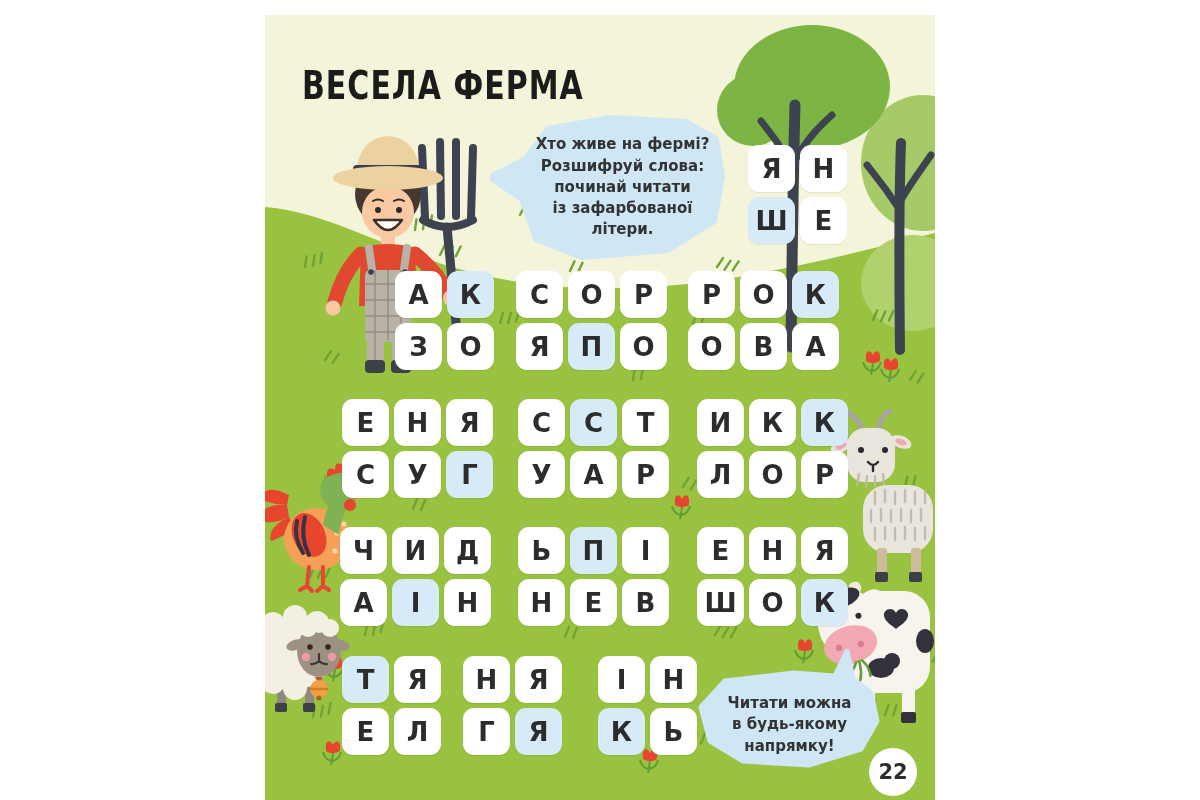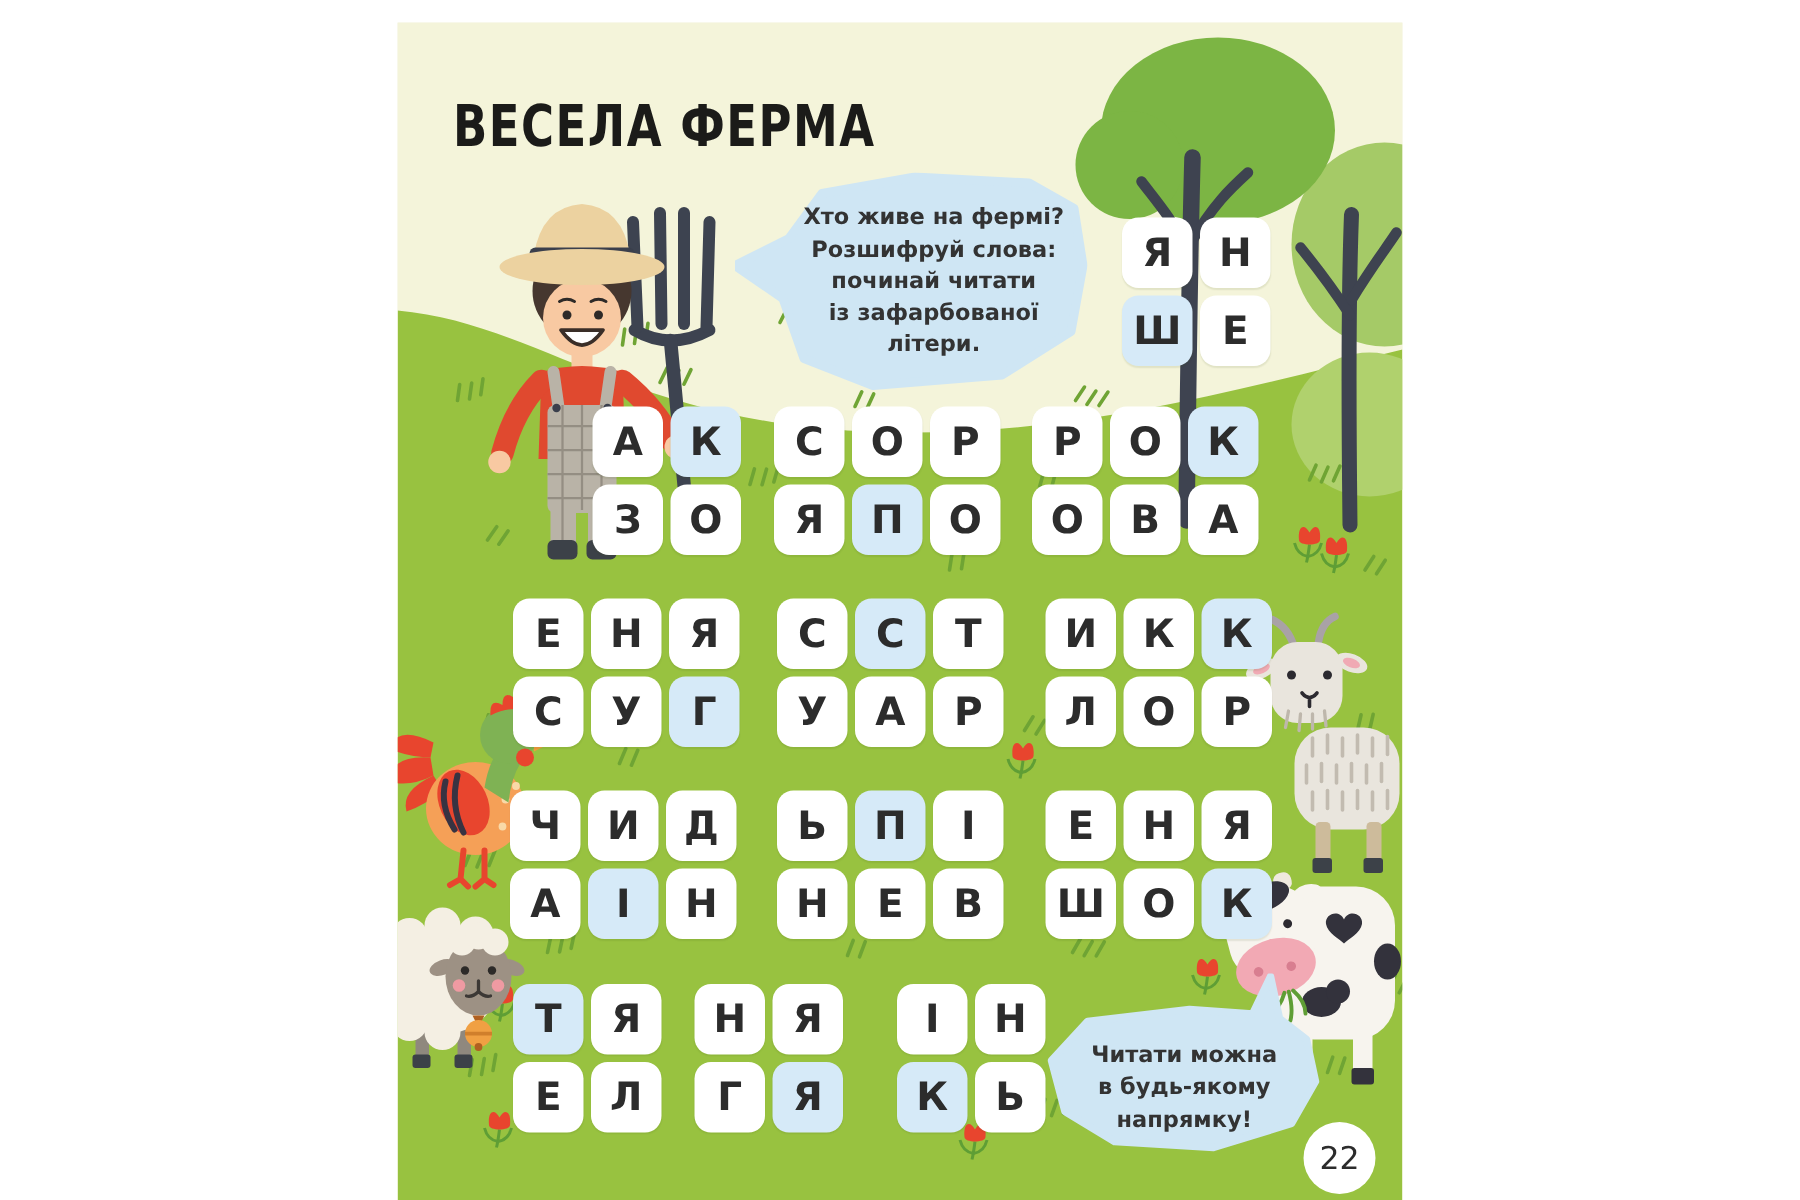--- a/index.html
+++ b/index.html
@@ -16,21 +16,21 @@
   .tile.hl{background:var(--hl,#d6eaf8);}
   .bubble{position:absolute;}
   .bubble svg{position:absolute;left:0;top:0;}
   .bubble .lines{position:relative;display:flex;flex-direction:column;justify-content:center;align-items:center;
         height:100%;font-size:15px;font-weight:700;color:#333;line-height:1.42;text-align:center;}
   #bubble1{left:225px;top:100px;width:235px;height:145px;}
   #bubble1 .lines{padding-left:30px;}
   #bubble2{left:432px;top:634px;width:185px;height:120px;}
   #bubble2 .lines{padding-top:16px;}
   .page-num{position:absolute;left:604px;top:733px;width:48px;height:48px;border-radius:50%;background:#fff;
-        display:flex;align-items:center;justify-content:center;font-size:21px;font-weight:400;color:#2c2c2c;}
+        display:flex;align-items:center;justify-content:center;font-size:21px;font-weight:700;color:#2c2c2c;}
 </style>
 </head>
 <body>
 
 <div class="page">
 
   <svg class="scene" width="670" height="800" viewBox="0 0 670 800">
     <rect x="0" y="0" width="670" height="800" style="fill:var(--sky,#f4f4da)"></rect>
     <path d="M0,192 C90,200 150,262 300,272 C430,280 540,250 670,218 L670,800 L0,800 Z" style="fill:var(--grass,#98c240)"></path>
 

